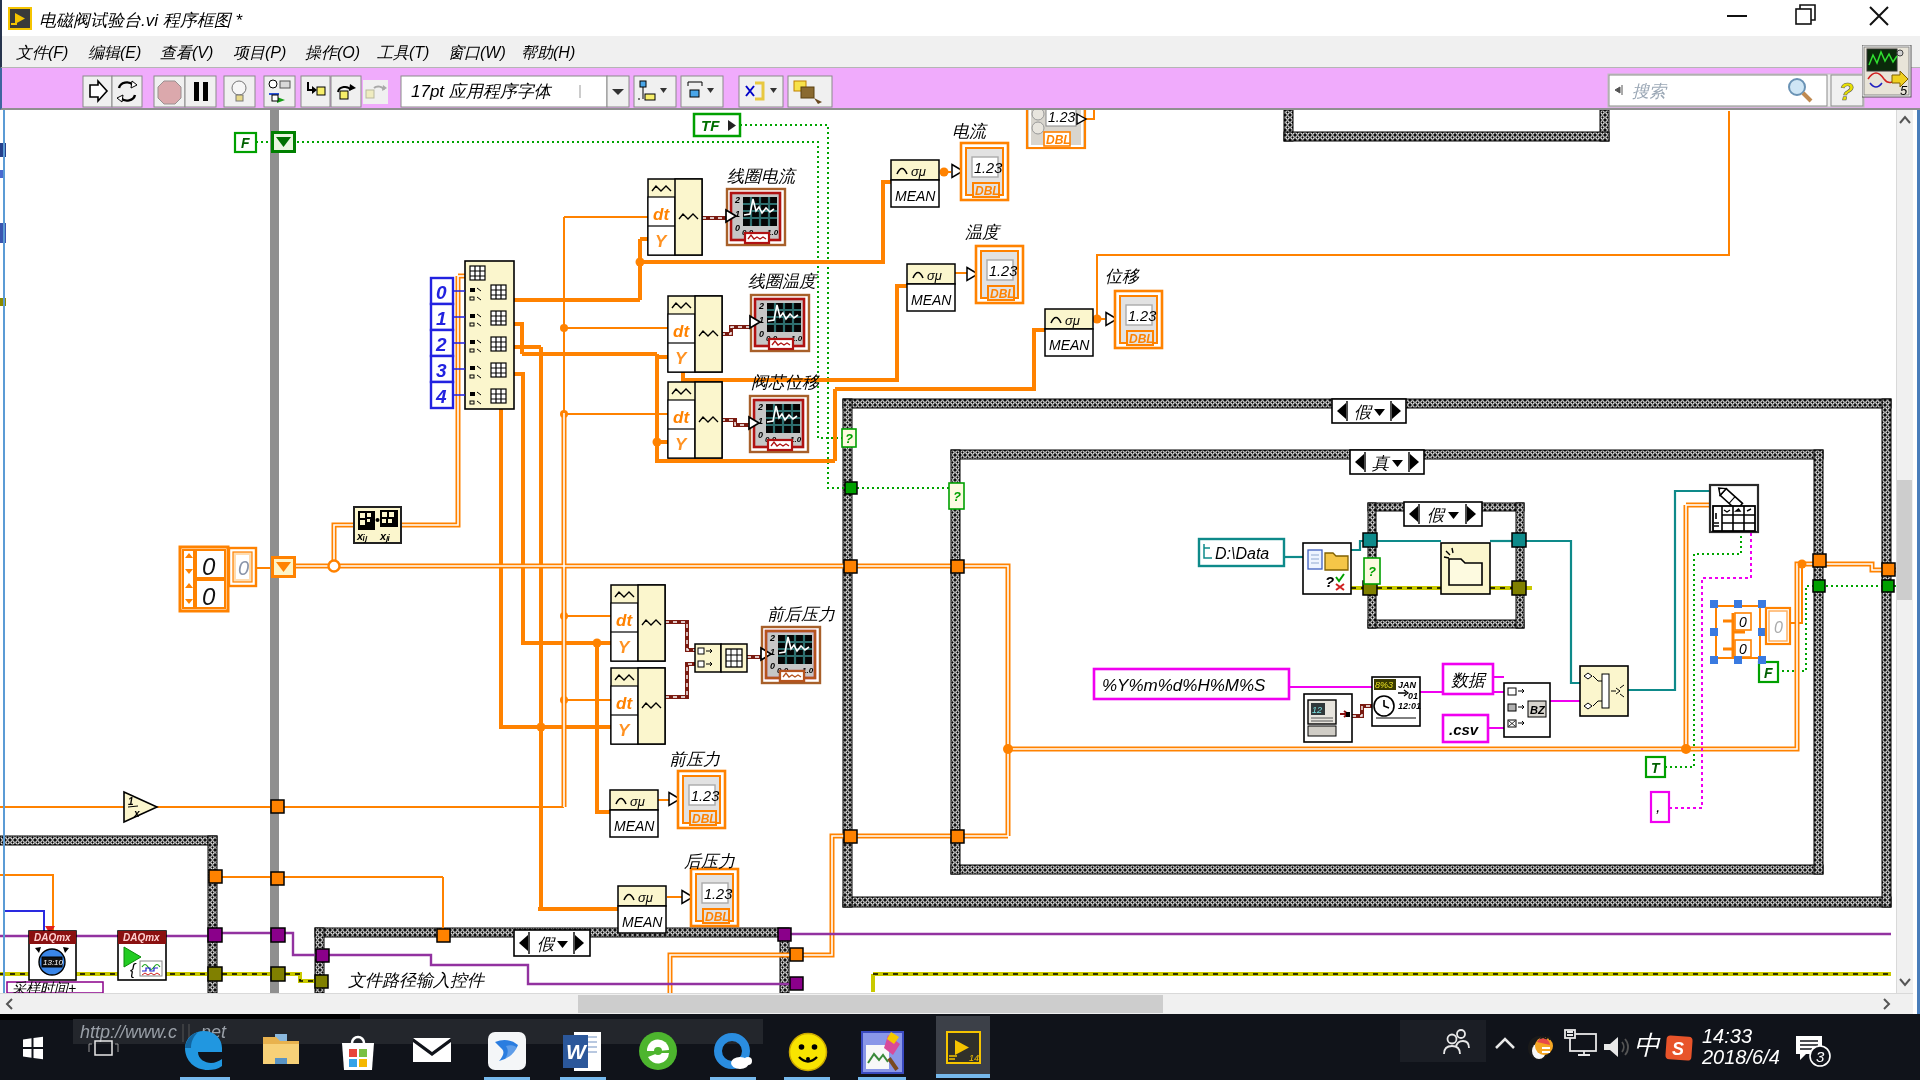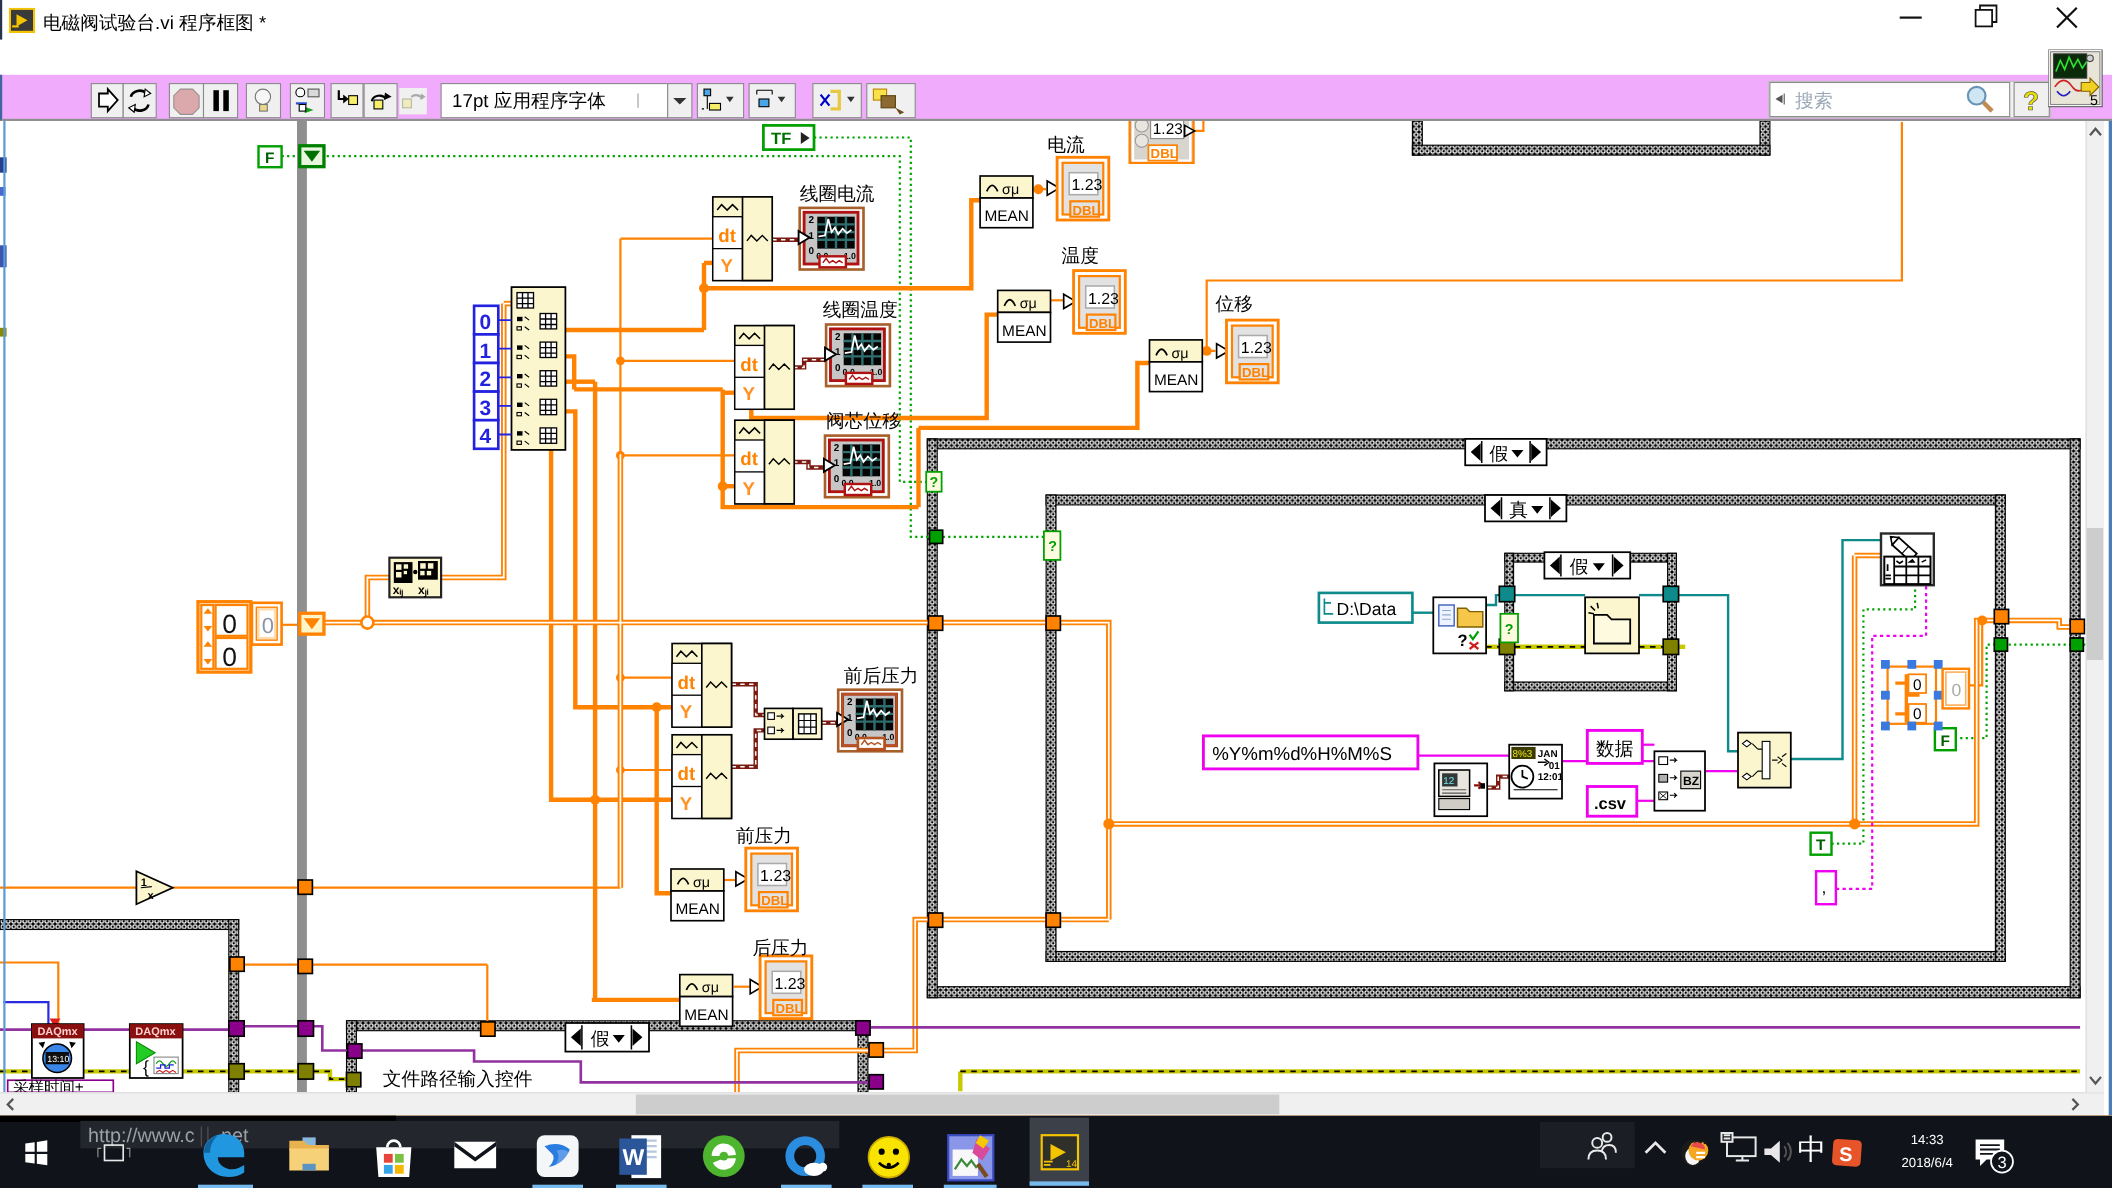--- a/index.html
+++ b/index.html
@@ -1,39 +1,39 @@
 <!DOCTYPE html>
 <html><head>
 <meta charset="utf-8">
 <style>
   * { margin:0; padding:0; box-sizing:border-box; }
   html,body { width:1920px; height:1080px; overflow:hidden; background:#fff;
     font-family:"Liberation Sans", sans-serif; }
-  #page { position:relative; width:1570px; height:1080px; }
+  #page { position:relative; width:1570px; height:1080px;font-style:italic; }
   
   #titlebar { position:absolute; left:0; top:0; width:1920px; height:36px; background:#ffffff; border-left:2px solid #26334d;}
   #titleicon { position:absolute; left:6px; top:7px; width:24px; height:23px; }
   #titletext { position:absolute; left:37px; top:9px; font-size:17px; color:#000; }
   .winbtn { position:absolute; top:0; width:45px; height:32px; color:#000; text-align:center; }
   
   #menubar { position:absolute; left:0; top:36px; width:1920px; height:32px; background:#f0f0f0; border-left:2px solid #26334d; border-bottom:1px solid #b5b5b5;}
   #menubar span { position:absolute; top:7px; font-size:16px; color:#000; }
   
   #toolbar { position:absolute; left:0; top:68px; width:1920px; height:42px; background:#f0abfc; border-left:2px solid #3f66a0; border-bottom:2px solid #909090; }
   
   #diagram { position:absolute; left:0; top:110px; width:1920px; height:883px; background:#ffffff; }
   
   #vscroll { position:absolute; left:1896px; top:110px; width:17px; height:883px; background:#f0f0f0; border-left:1px solid #d9d9d9;}
   #vthumb { position:absolute; left:1897px; top:480px; width:15px; height:120px; background:#cdcdcd; }
   #hscroll { position:absolute; left:0; top:993px; width:1913px; height:21px; background:#f0f0f0; border-top:1px solid #d9d9d9;}
   #hthumb { position:absolute; left:578px; top:995px; width:585px; height:18px; background:#cdcdcd; }
   #rightedge { position:absolute; left:1913px; top:110px; width:7px; height:904px; background:#ffffff; border-right:3px solid #4a7ebb;}
   
   #taskbar { position:absolute; left:0; top:1014px; width:1920px; height:66px; background:#fdba74; }
-  #tclock { position:absolute; left:1702px; top:1026px; width:100px; text-align:center; color:#fff; font-size:12px; line-height:21px;}
+  #tclock { position:absolute; left:1702px; top:1026px; width:100px; color:#fff; font-size:20px; line-height:21px;}
 </style>
 </head>
 <body>
 <div id="page">
   <div id="titlebar">
     <svg id="titleicon" viewBox="0 0 24 23">
         <rect x="0" y="0" width="24" height="23" fill="#f5c400"></rect>
         <rect x="2" y="2" width="20" height="19" fill="#3a3a3a"></rect>
         <path d="M7 6 L17 11.5 L7 17 Z" fill="#f5c400"></path>
         <rect x="3" y="16" width="6" height="2" fill="#f5c400"></rect>
@@ -42,20 +42,30 @@
     <svg class="winbtn" style="left:1713px" viewBox="0 0 45 32">
         <rect x="12" y="15" width="20" height="2" fill="#111"></rect>
       </svg>
     <svg class="winbtn" style="left:1781px" viewBox="0 0 45 32">
         <rect x="13" y="9" width="15" height="15" fill="none" stroke="#111" stroke-width="1.6"></rect>
         <path d="M17 9 v-4 h15 v15 h-4" fill="none" stroke="#111" stroke-width="1.6"></path>
       </svg>
     <svg class="winbtn" style="left:1855px" viewBox="0 0 45 32">
         <path d="M13 7 L31 25 M31 7 L13 25" stroke="#111" stroke-width="2" fill="none"></path>
       </svg>
+  </div>
+  <div id="menubar">
+    <span style="left:14px">文件(F)</span>
+    <span style="left:86px">编辑(E)</span>
+    <span style="left:158px">查看(V)</span>
+    <span style="left:231px">项目(P)</span>
+    <span style="left:303px">操作(O)</span>
+    <span style="left:375px">工具(T)</span>
+    <span style="left:446px">窗口(W)</span>
+    <span style="left:519px">帮助(H)</span>
   </div>
   <div id="toolbar">
     <svg style="position:absolute;left:0;top:0" width="1920" height="42" viewBox="0 0 1920 42">
 
       <g>
           <rect x="81" y="8" width="29" height="31" fill="#f0f0f0" stroke="#8a8a8a"></rect>
           <path d="M88 17 h8 v-4 l9 10 -9 10 v-4 h-8 z" fill="#fff" stroke="#000" stroke-width="1.6"></path>
         </g>
 
       <g>

